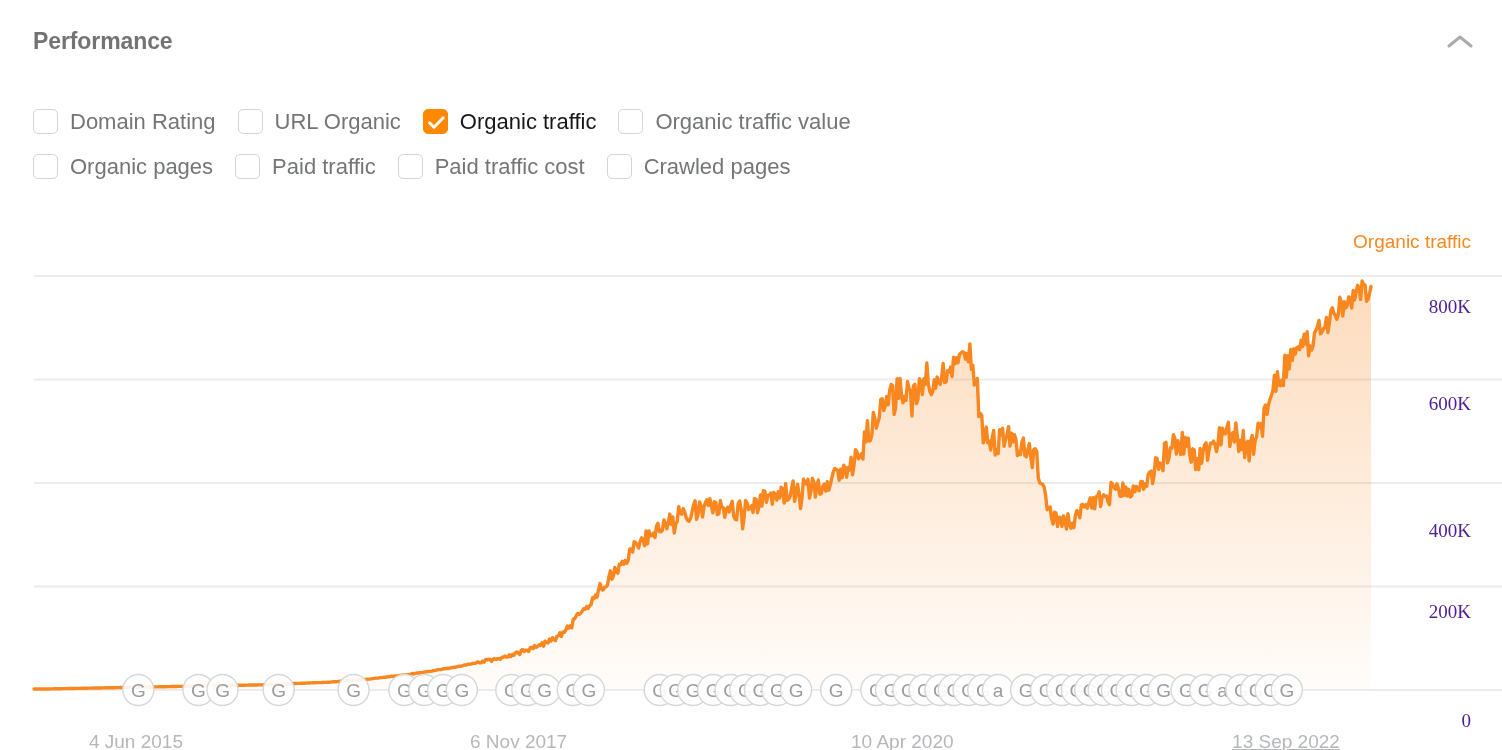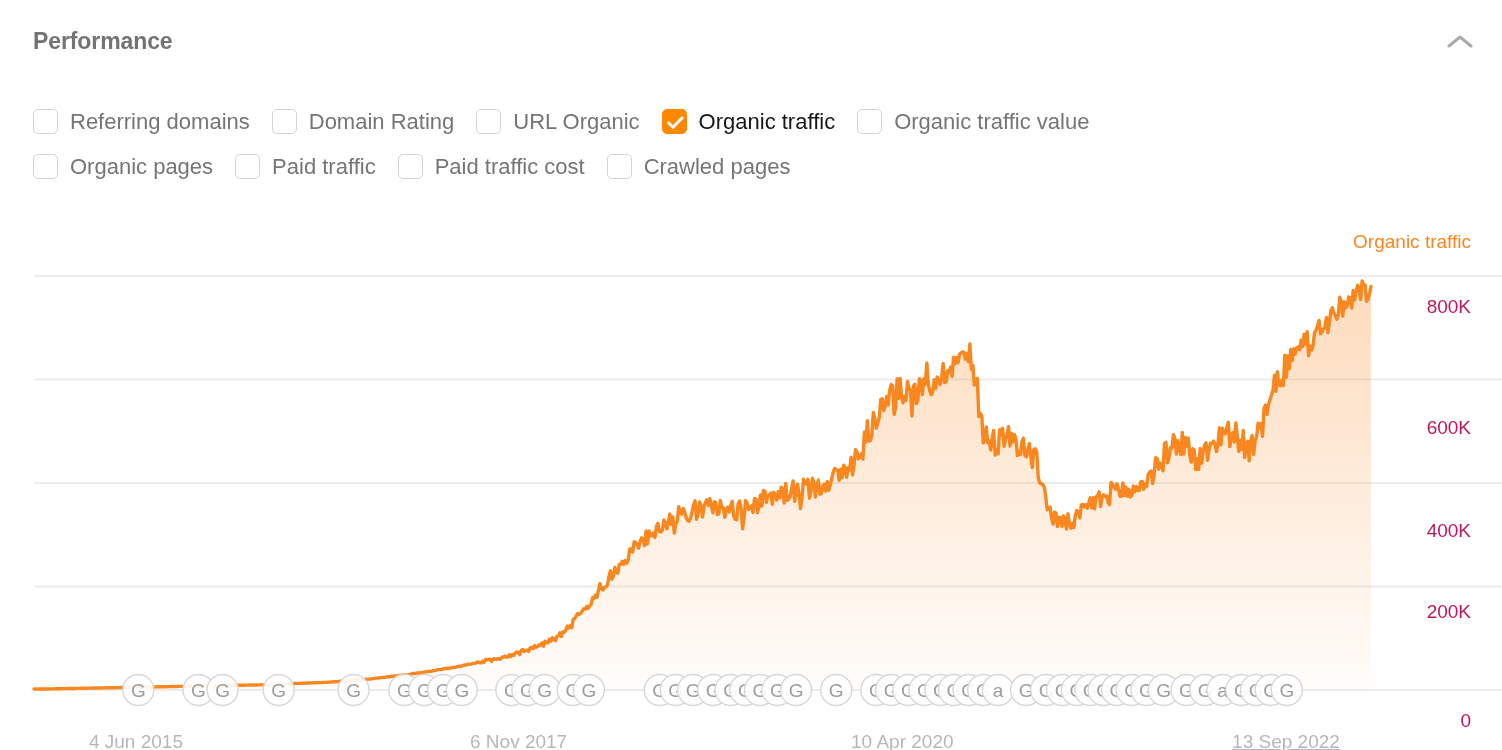--- a/index.html
+++ b/index.html
@@ -103,24 +103,25 @@
     position: absolute;
     left: 0; top: 0;
     width: 1502px;
     height: 525px;
   }
   .plot svg { display: block; }
   .y-tick {
     position: absolute;
     right: 31px;
     font-size: 19px;
-    color: #be185d;
+    color: #4c1d95;
     text-align: left;
     white-space: nowrap;
     transform: translateY(-50%);
+    font-family: Liberation Serif, serif;
   }
   .x-tick {
     position: absolute;
     font-size: 19px;
     color: #b5b7ba;
     white-space: nowrap;
     top: 506px;
   }
 </style>
 </head>
@@ -132,26 +133,20 @@
     <div class="panel-title">Performance</div>
     <div class="collapse-btn">
       <svg width="26" height="16" viewBox="0 0 26 16" aria-hidden="true">
         <path d="M2 12 L13 3 L24 12" fill="none" stroke="#a9abad" stroke-width="3" stroke-linecap="round" stroke-linejoin="round"></path>
       </svg>
     </div>
   </div>
 
   <div class="metric-rows">
     <div class="metric-row">
-      <div class="metric">
-        <span class="cb">
-          
-        </span>
-        <span class="m-label">Referring domains</span>
-      </div>
       <div class="metric">
         <span class="cb">
           
         </span>
         <span class="m-label">Domain Rating</span>
       </div>
       <div class="metric">
         <span class="cb">
           
         </span>
@@ -416,21 +411,21 @@
             <circle cx="1270.7250000000001" cy="465" r="15.5" fill="#ffffff" fill-opacity="0.9" stroke="#d5d7d9" stroke-width="1.4"></circle>
             <text x="1270.7250000000001" y="472" text-anchor="middle" font-size="19" font-family="&quot;Liberation Sans&quot;, sans-serif" fill="#9a9c9f">G</text>
           </g>
           <g>
             <circle cx="1286.769" cy="465" r="15.5" fill="#ffffff" fill-opacity="0.9" stroke="#d5d7d9" stroke-width="1.4"></circle>
             <text x="1286.769" y="472" text-anchor="middle" font-size="19" font-family="&quot;Liberation Sans&quot;, sans-serif" fill="#9a9c9f">G</text>
           </g>
         </svg>
       </div>
   <div class="y-tick" style="top: 82px;">800K</div>
-      <div class="y-tick" style="top: 203px; margin-left: 34px;">600K</div>
+      <div class="y-tick" style="top: 179px; margin-left: 34px;">600K</div>
       <div class="y-tick" style="top: 306px;">400K</div>
       <div class="y-tick" style="top: 379px; margin-top: 8px;">200K</div>
       <div class="y-tick" style="top: 496px;">0</div>
       <div class="x-tick" style="left: 88.96px;">4 Jun 2015</div>
       <div class="x-tick" style="left: 470.005px;">6 Nov 2017</div>
       <div class="x-tick" style="left: 851.05px;">10 Apr 2020</div>
       <div class="x-tick" style="left: 1232.1px; text-decoration: underline;">13 Sep 2022</div>
     </div>
 
 </div>

